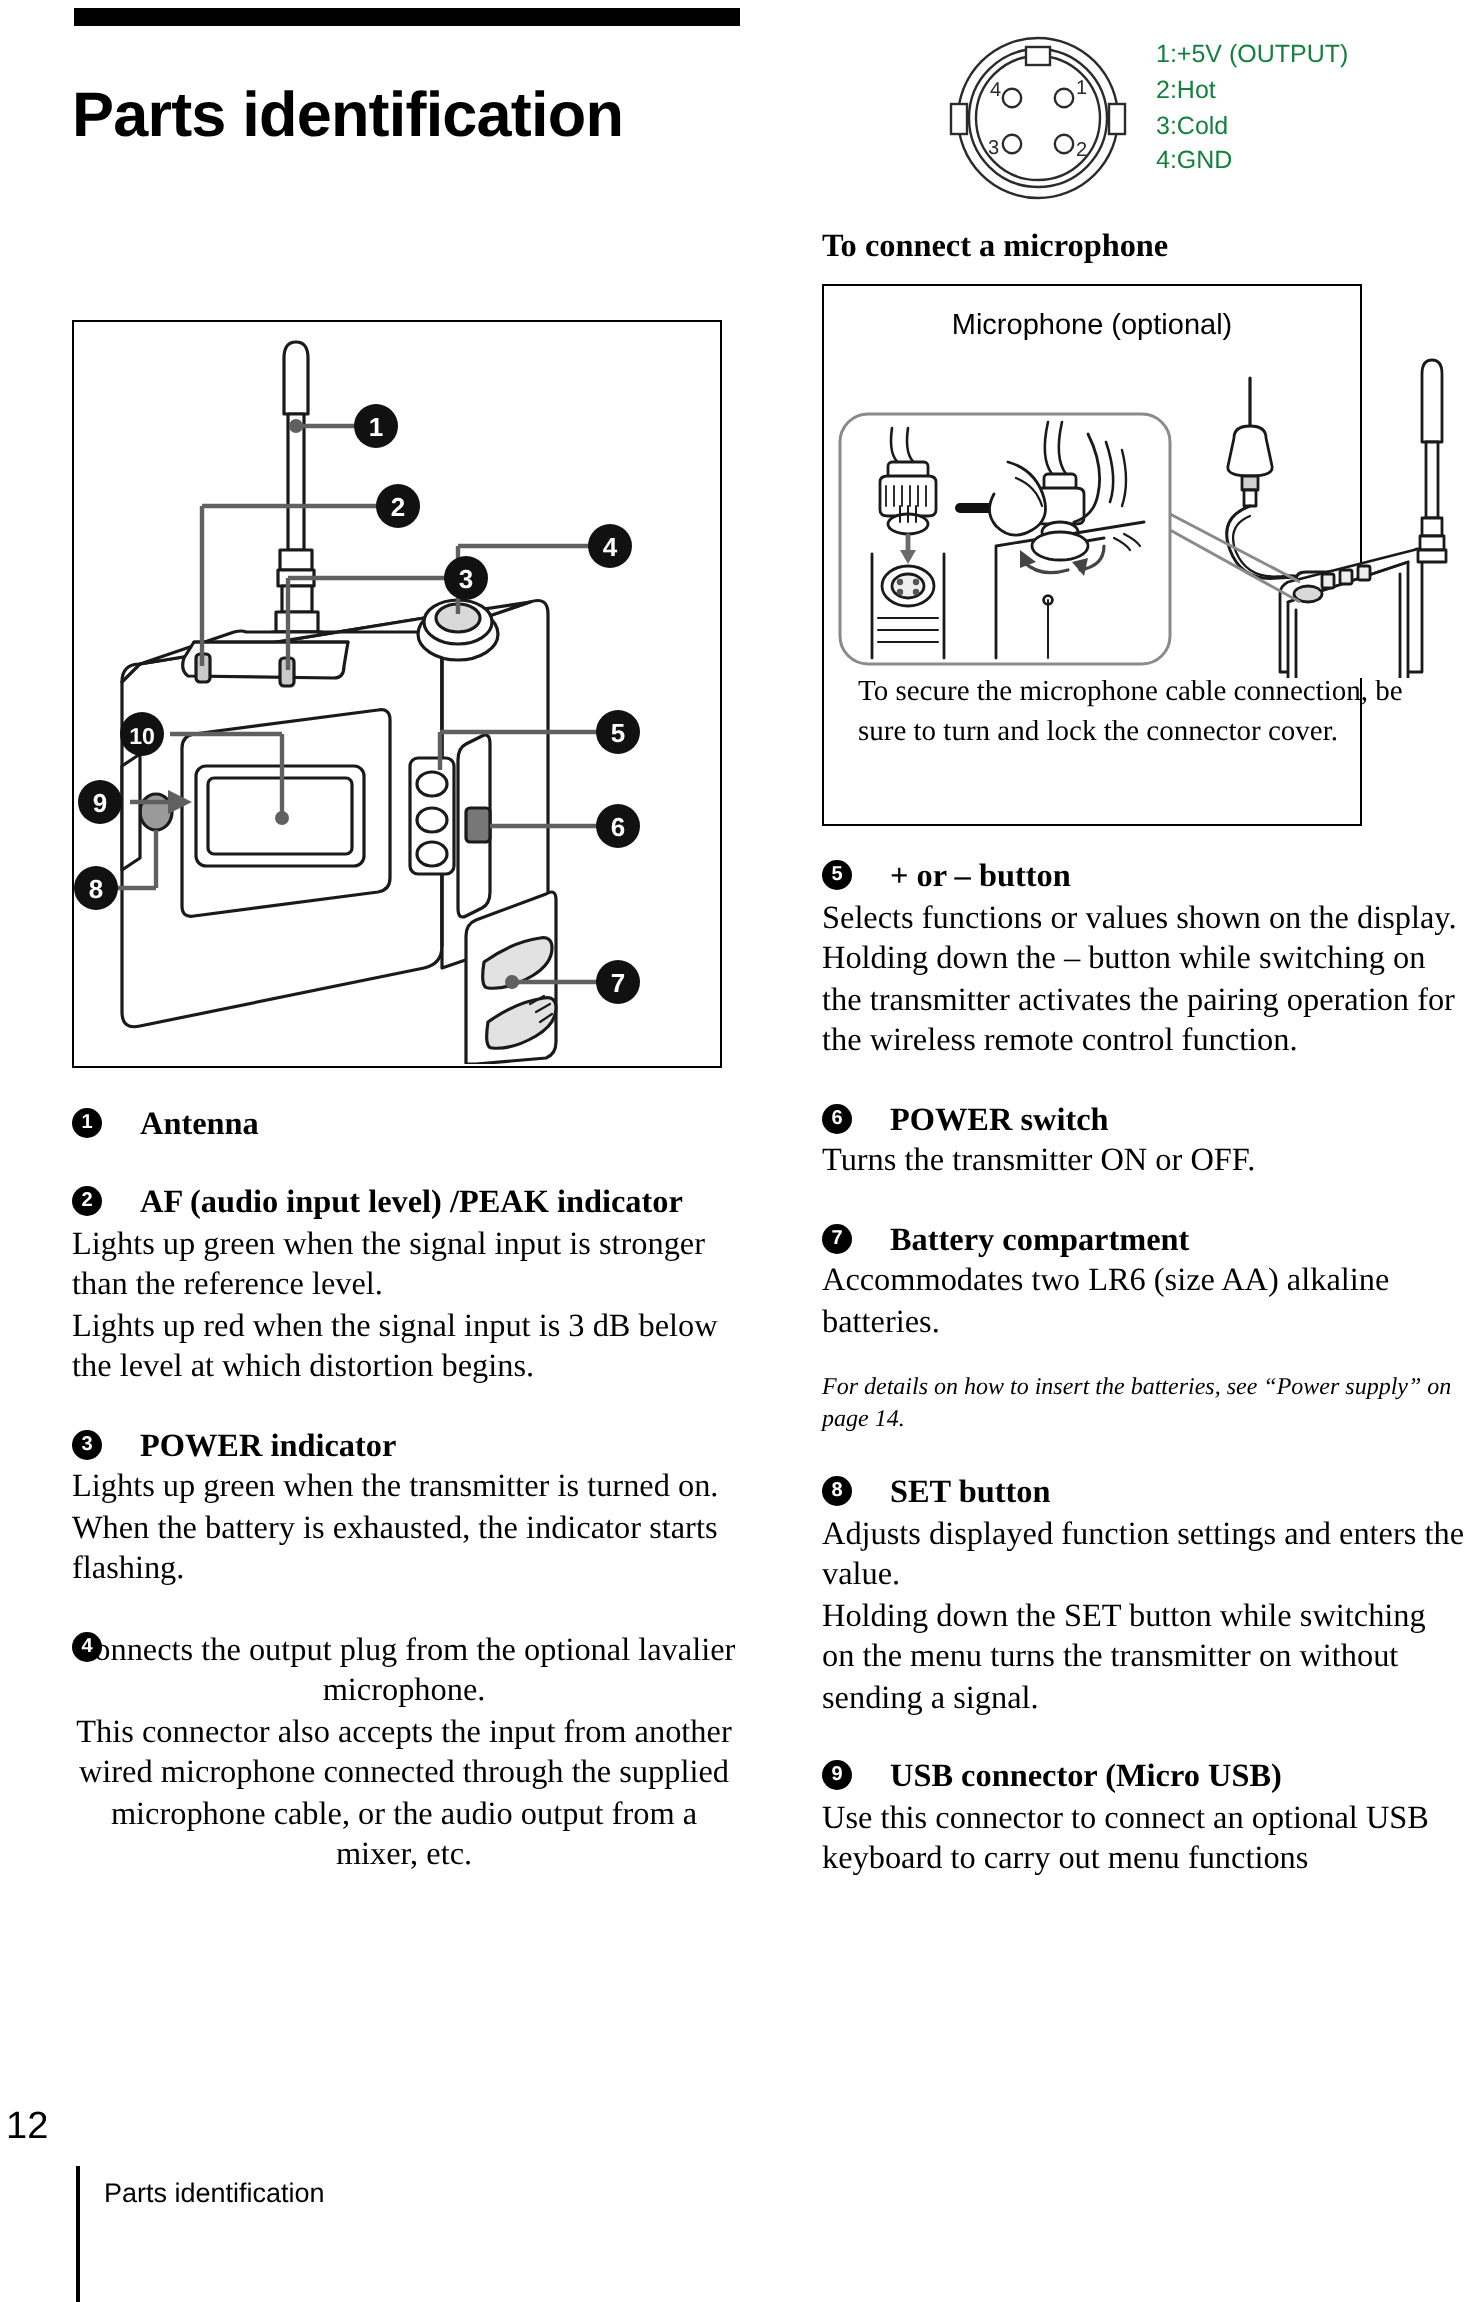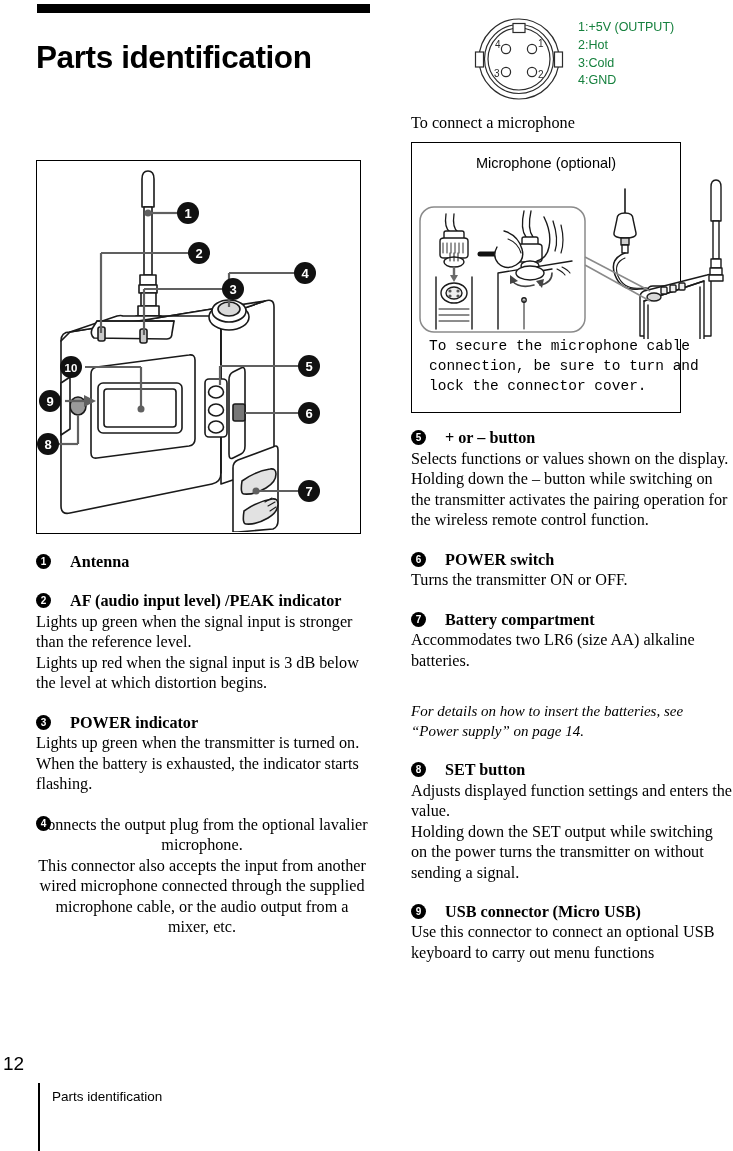--- a/index.html
+++ b/index.html
@@ -106,35 +106,35 @@
     font-size: 10px;
     line-height: 15px;
     text-align: center;
   }
   .item-body {
     font-size: 16.2px;
     line-height: 1.265;
     margin-top: 0px;
   }
   .item-note {
-    font-size: 15px;
+    font-size: 12px;
     font-style: italic;
     line-height: 1.3;
-    margin-top: 31px;
+    margin-top: 15px;
   }
 
   
   .col-right {
     position: absolute;
     left: 411px;
     top: 114px;
     width: 322px;
   }
   .sub-head {
-    font-weight: normal;
+    font-weight: bold;
     font-size: 16.2px;
     line-height: 1.2;
     margin: 0 0 9px 0;
   }
   .mic-box {
     box-sizing: border-box;
     border: 1.3px solid #000;
     width: 270px;
     height: 271px;
     position: relative;
@@ -147,21 +147,21 @@
     width: 100%;
     text-align: center;
     font-family: "Liberation Sans", sans-serif;
     font-size: 14.5px;
   }
   .mic-box-caption {
     position: absolute;
     left: 17px;
     top: 193px;
     width: 290px;
-    font-family: Liberation Mono, monospace;
+    font-family: Liberation Serif, serif;
     font-size: 14.5px;
     line-height: 1.38;
   }
   .mic-art {
     position: absolute;
     left: 0;
     top: 26px;
   }
   .mic-art svg { display: block; }
 
@@ -517,21 +517,21 @@
       <div class="item-body">Accommodates two LR6 (size AA) alkaline batteries.</div>
       <div class="item-note">For details on how to insert the batteries, see “Power supply” on page 14.</div>
     </div>
 
     <div class="item" style="margin-top:20px;">
       <div class="item-head">
         <span class="bullet-num">8</span>
         <span>SET button</span>
       </div>
       <div class="item-body" style="white-space:pre-line;">Adjusts displayed function settings and enters the value.
-Holding down the SET output while switching on the power turns the transmitter on without sending a signal.</div>
+Holding down the SET button while switching on the menu turns the transmitter on without sending a signal.</div>
     </div>
 
     <div class="item" style="margin-top:20px;">
       <div class="item-head">
         <span class="bullet-num">9</span>
         <span>USB connector (Micro USB)</span>
       </div>
       <div class="item-body">Use this connector to connect an optional USB keyboard to carry out menu functions</div>
     </div>
 

